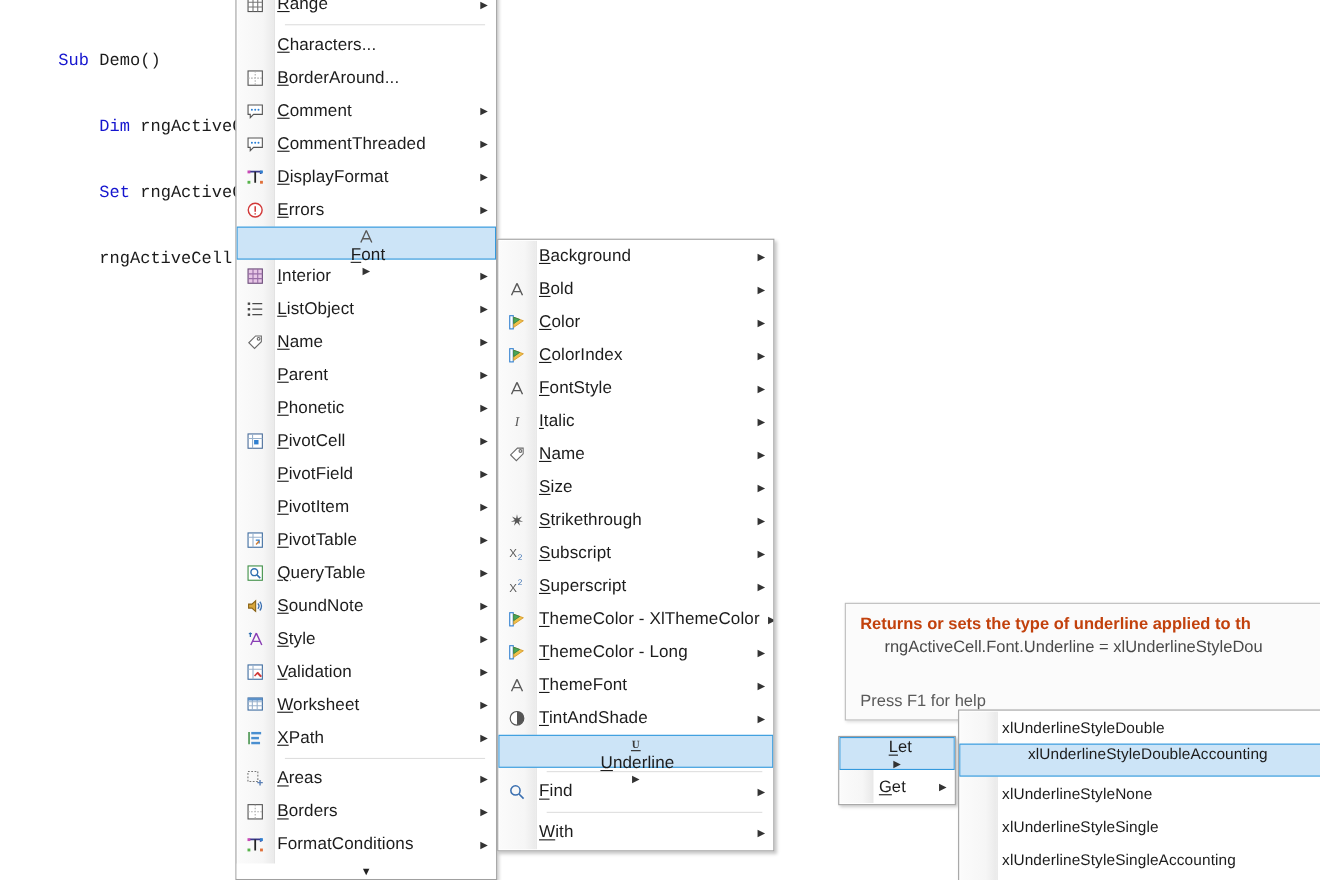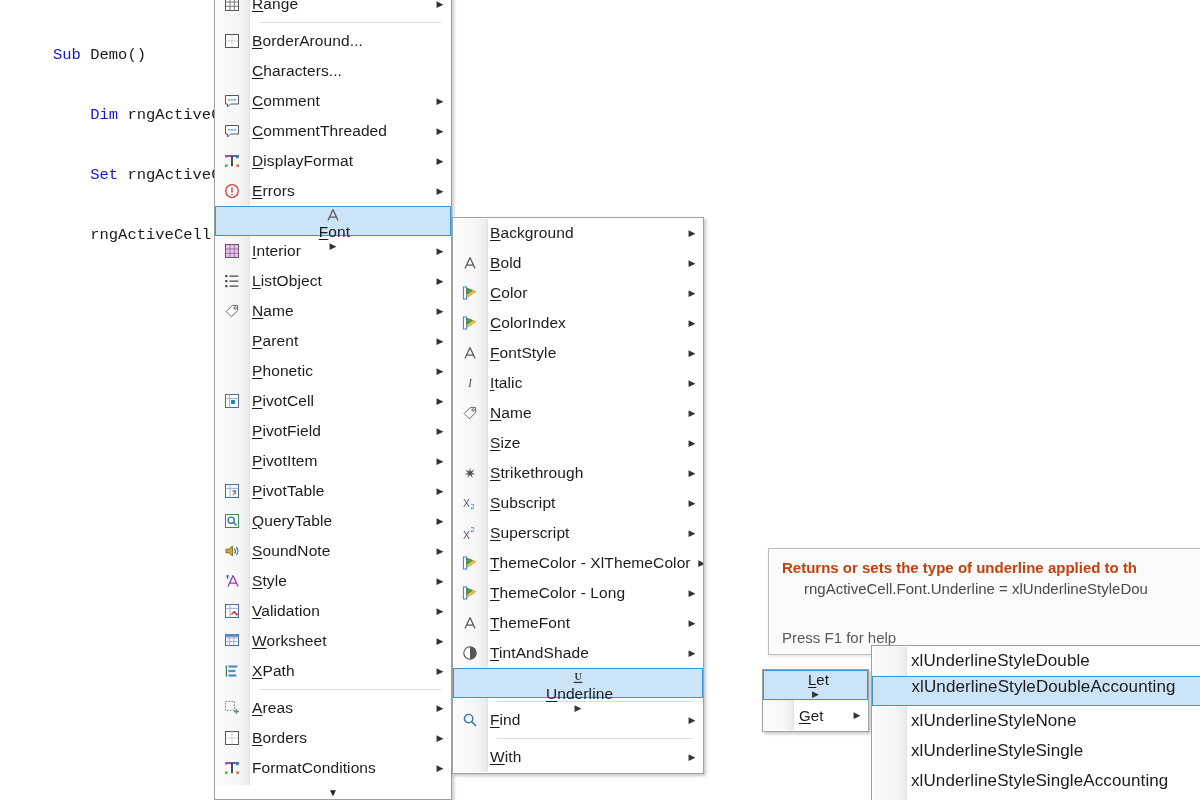--- a/index.html
+++ b/index.html
@@ -99,21 +99,21 @@
   #menu-letget .mi{height:30px;}
   #menu-letget .mi .ico{width:30px;min-width:30px;}
   #menu-letget .mi .lbl{padding-left:6px;}
 
   
   #menu-enum{
     left:871px;top:645px;width:340px;height:160px;
   }
   #menu-enum .gutter{width:33px;}
   #menu-enum .mi{height:30px;}
-  #menu-enum .mi .lbl{padding-left:5px;font-size:17px;}
+  #menu-enum .mi .lbl{padding-left:5px;font-size:14px;}
 
   
   #tooltip{
     position:absolute;left:768px;top:548px;width:446px;height:107px;
     background:#fbfbfb;
     border:1px solid #bdbdbd;
     box-shadow:1px 1px 3px rgba(0,0,0,0.14);
     box-sizing:border-box;
     padding:9px 12px 0 13px;
     font-size:15px;color:#3d3d3d;
@@ -145,32 +145,32 @@
           <svg width="16" height="16" viewBox="0 0 16 16">
             <rect x="1.5" y="1.5" width="13" height="13" fill="#fff" stroke="#555"></rect>
             <path d="M1.5 6H14.5M1.5 10.3H14.5M6 1.5V14.5M10.3 1.5V14.5" stroke="#777" stroke-width="1"></path>
           </svg>
         </span>
         <span class="lbl"><u>R</u>ange</span>
         <span class="arrow">▶</span>
       </div>
       <div class="sep"></div>
       <div class="mi">
+        <span class="ico ic"></span>
+        <span class="lbl"><u>C</u>haracters...</span>
+        <span class="arrow"></span>
+      </div>
+      <div class="mi">
         <span class="ico ic">
           <svg width="16" height="16" viewBox="0 0 16 16">
             <rect x="1.5" y="1.5" width="13" height="13" fill="#fff" stroke="#555"></rect>
             <path d="M1.5 8H14.5M8 1.5V14.5" stroke="#aaa" stroke-dasharray="1.4,1.4"></path>
           </svg>
         </span>
         <span class="lbl"><u>B</u>orderAround...</span>
-        <span class="arrow"></span>
-      </div>
-      <div class="mi">
-        <span class="ico ic"></span>
-        <span class="lbl"><u>C</u>haracters...</span>
         <span class="arrow"></span>
       </div>
       <div class="mi">
         <span class="ico ic">
           <svg width="16" height="16" viewBox="0 0 16 16">
             <path d="M1.5 2.5h13v8.5h-8l-3 3v-3h-2z" fill="#fff" stroke="#555"></path>
             <circle cx="5" cy="6.8" r=".9" fill="#2a7fd4"></circle>
             <circle cx="8" cy="6.8" r=".9" fill="#2a7fd4"></circle>
             <circle cx="11" cy="6.8" r=".9" fill="#2a7fd4"></circle>
           </svg>

